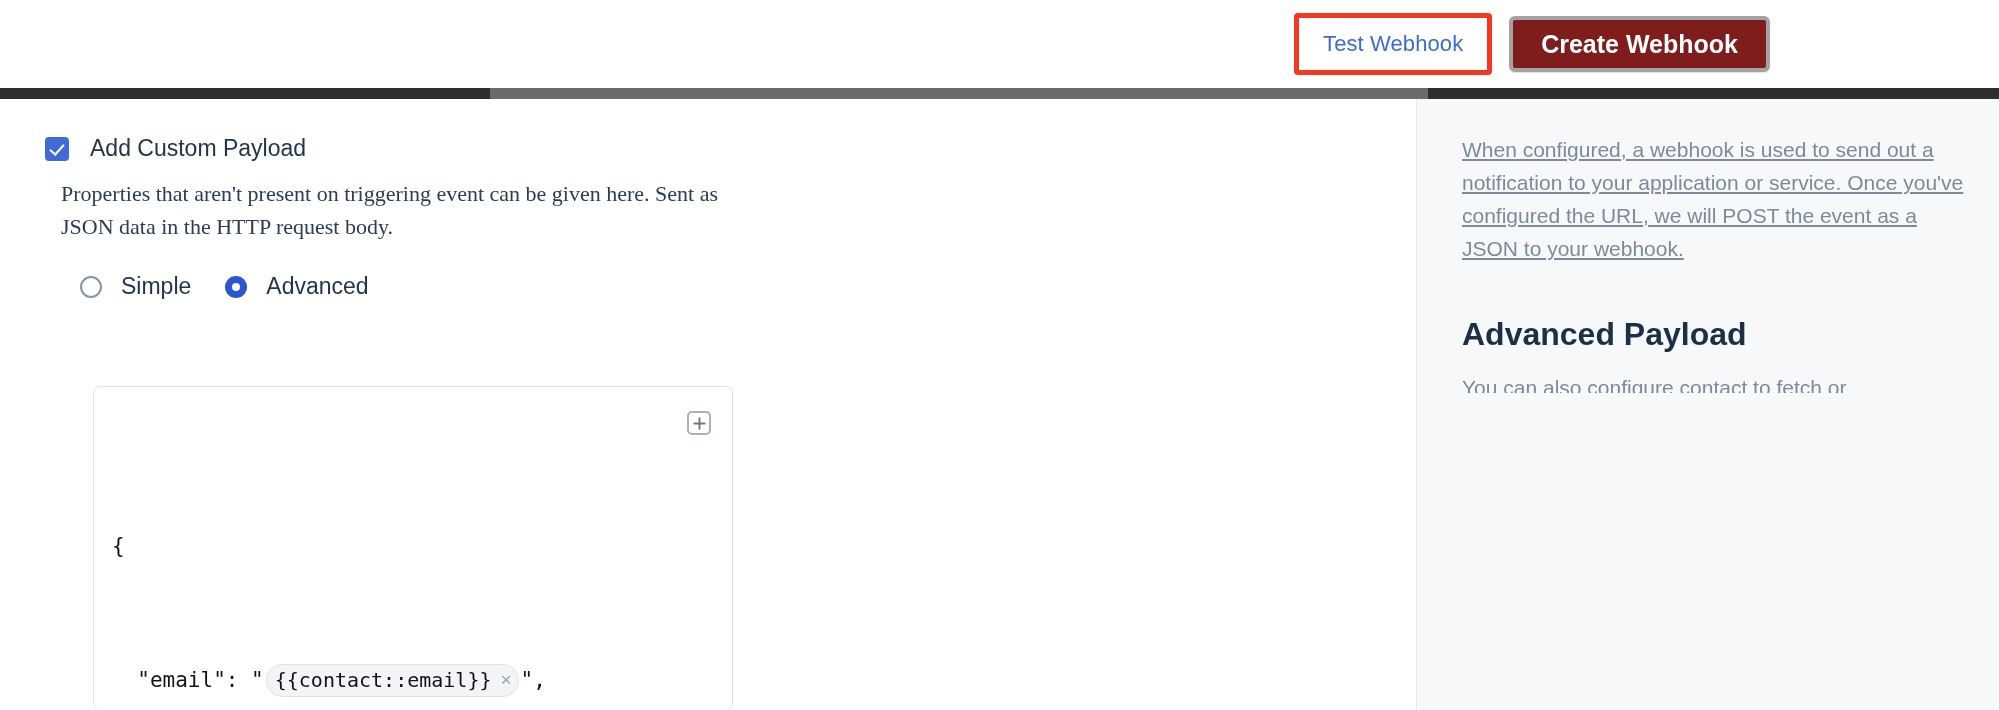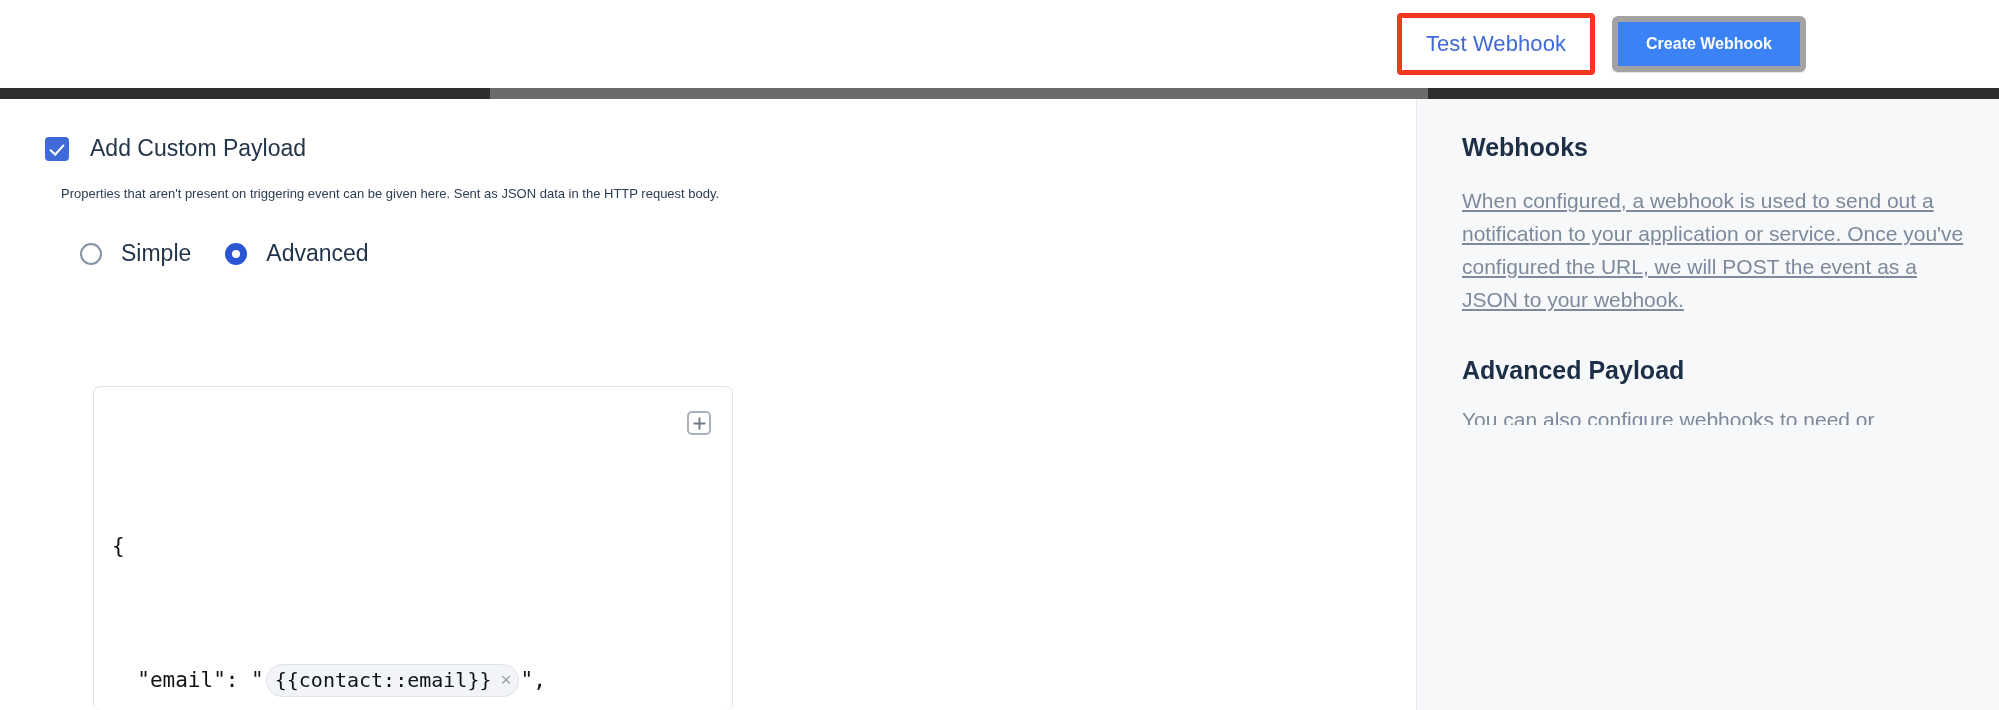--- a/index.html
+++ b/index.html
@@ -22,21 +22,20 @@
   .header {
     position: absolute;
     left: 0; top: 0;
     width: 1792px;
     height: 88px;
     background: #ffffff;
     display: flex;
     align-items: center;
     justify-content: flex-end;
     padding-right: 22px;
-    margin-left: 36px;
   }
 
   .header-actions {
     display: flex;
     align-items: center;
     gap: 0px;
   }
 
   
   .test-webhook-wrap {
@@ -58,25 +57,25 @@
     color: #3f6ad8;
     font-size: 22px;
     font-family: "Liberation Sans", sans-serif;
     cursor: pointer;
     padding: 0;
     letter-spacing: 0.1px;
     white-space: nowrap;
   }
 
   .btn-create {
-    background: #3b82f6;
+    background: #7f1d1d;
     color: #ffffff;
-    border: 6px solid #a3a3a3;
+    border: 4px solid #a3a3a3;
     border-radius: 6px;
-    font-size: 16px;
+    font-size: 25px;
     font-weight: bold;
     font-family: "Liberation Sans", sans-serif;
     padding: 0 28px;
     height: 56px;
     cursor: pointer;
     white-space: nowrap;
     box-shadow: 0 1px 1px rgba(0,0,0,0.12);
   }
 
   
@@ -150,24 +149,24 @@
   .cb-label {
     margin-left: 21px;
     font-size: 23px;
     color: #23354a;
     font-family: "Liberation Sans", sans-serif;
   }
 
   .helper-text {
     margin: 15px 0 0 49px;
     width: 700px;
-    font-size: 13px;
+    font-size: 22px;
     line-height: 33px;
     color: #2b3d52;
-    font-family: Liberation Sans, sans-serif;
+    font-family: Liberation Serif, serif;
   }
 
   
   .radio-row {
     display: flex;
     align-items: center;
     margin: 30px 0 8px 68px;
   }
   .radio {
     width: 22px; height: 22px;
@@ -270,24 +269,24 @@
 
   
   .side-h {
     font-size: 25px;
     font-weight: bold;
     color: #1d2f47;
     margin: 0 0 22px 0;
     font-family: "Liberation Sans", sans-serif;
   }
   .side-h2 {
-    font-size: 25px;
+    font-size: 32px;
     font-weight: bold;
     color: #1d2f47;
-    margin: 40px 0 18px 0;
+    margin: 51px 0 18px 0;
     font-family: "Liberation Sans", sans-serif;
   }
   .side-p {
     font-size: 21px;
     line-height: 33px;
     color: #7c8a9c;
     margin: 0 0 20px 0;
     font-family: "Liberation Sans", sans-serif;
     max-width: 520px;
     text-decoration: underline;
@@ -364,20 +363,19 @@
           
 
           
 
         </div>
       </div>
 
     </div>
 
     <div class="side-col">
-      <div class="side-h">Webhooks</div>
       <div class="side-p">When configured, a webhook is used to send out a notification to your application or service. Once you've configured the URL, we will POST the event as a JSON to your webhook.</div>
       <div class="side-h2">Advanced Payload</div>
-      <div class="side-p side-p-cut">You can also configure webhooks to need or</div>
+      <div class="side-p side-p-cut">You can also configure contact to fetch or</div>
     </div>
 
   </div>
 </div>
 
 </body></html>

